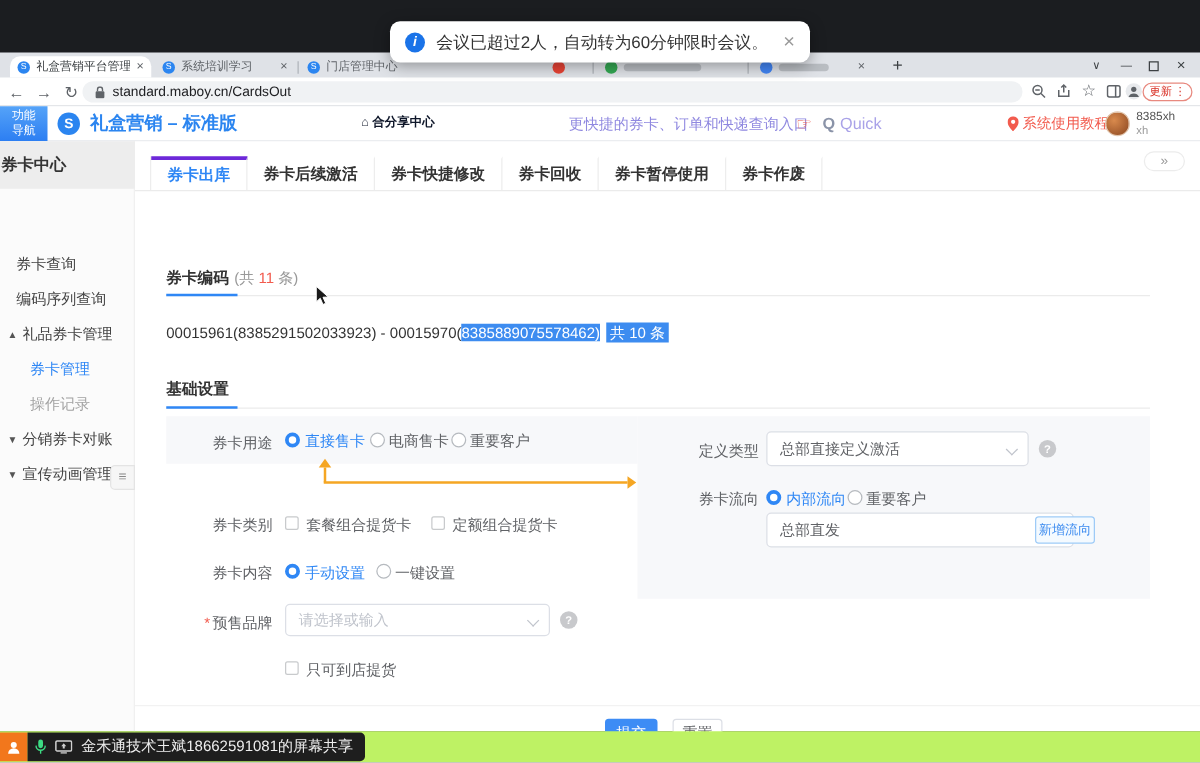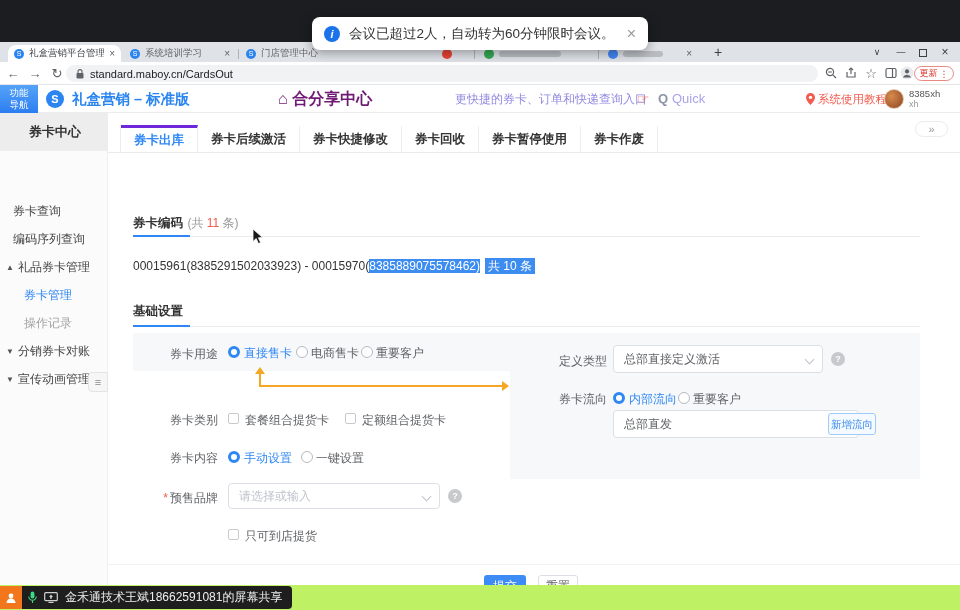--- a/index.html
+++ b/index.html
@@ -42,35 +42,35 @@
   .update-pill { position:absolute; left:914px; top:4px; width:40px; height:15px; border:1px solid #e8897f;
     border-radius:8px; color:#d93025; font-size:9px; display:flex; align-items:center; justify-content:center; gap:2px; background:#fff; }
 
   
   .appheader { position:absolute; left:0; top:43px; width:960px; height:28px; background:#fff; border-bottom:1px solid #ebedf0; }
   .fn-nav { position:absolute; left:0; top:0; width:38px; height:28px; background:linear-gradient(180deg,#55a3f8,#2c7ef2);
     color:#fff; font-size:9.5px; text-align:center; line-height:1.25; padding-top:2px; }
   .logo { position:absolute; left:46px; top:5px; width:18px; height:18px; border-radius:50%; background:#2b85f0;
     color:#fff; font-size:11px; font-weight:bold; text-align:center; line-height:18px; }
   .brand { position:absolute; left:72px; top:0; height:28px; line-height:28px; font-size:14.5px; font-weight:bold; color:#2b85f0; }
-  .share-center { position:absolute; left:278px; top:0; height:28px; line-height:28px; font-size:16px; font-weight:bold; color:#701a75; }
+  .share-center { position:absolute; left:289px; top:0; height:28px; line-height:28px; font-size:10px; font-weight:bold; color:#0f172a; }
   .tip { position:absolute; left:455px; top:0; height:28px; line-height:28px; font-size:12px; color:#9089e0; }
   .pointer { position:absolute; left:637px; top:0; height:28px; line-height:28px; font-size:14px; color:#e8564a; }
   .quick-q { position:absolute; left:658px; top:0; height:28px; line-height:28px; font-size:13px; font-weight:bold; color:#8a93a8; }
   .quick { position:absolute; left:672px; top:0; height:28px; line-height:28px; font-size:13px; color:#a9a2e8; }
   .tutorial { position:absolute; left:818px; top:0; height:28px; line-height:28px; font-size:11.5px; color:#f25b4e; }
   .hdr-avatar { position:absolute; left:884px; top:4px; width:20px; height:20px; border-radius:50%;
     background:radial-gradient(circle at 35% 35%, #d98a4d, #8a4620); border:1px solid #e2c6ae; }
   .uname { position:absolute; left:909px; top:3px; font-size:9.5px; color:#555; }
   .usub { position:absolute; left:909px; top:14px; font-size:9px; color:#999; }
 
   
   .sidebar { position:absolute; left:0; top:71px; width:108px; height:472px; background:#fbfbfb; border-right:1px solid #f0f0f0; }
   .sb-title { position:absolute; left:0; top:0; width:108px; height:38px; background:#ededed;
-    font-size:13px; font-weight:bold; color:#333; line-height:38px; padding-left:29px; }
+    font-size:13px; font-weight:bold; color:#333; line-height:38px; padding-left:1px; }
   .sb-item { position:absolute; font-size:12px; color:#444; white-space:nowrap; }
   .sb-arrow { font-size:8px; color:#555; margin-right:4px; vertical-align:1px; }
   .sb-active { color:#2f87f5; }
   .sb-dim { color:#a3a3a3; }
   .sb-collapse { position:absolute; left:88px; top:259px; width:20px; height:20px; background:#f6f6f6;
     border:1px solid #e4e4e4; border-radius:4px 0 0 4px; color:#888; font-size:11px; text-align:center; line-height:18px; }
 
   
   .main { position:absolute; left:108px; top:71px; width:852px; height:472px; background:#fff; }
   .mtabs { position:absolute; left:12px; top:12px; display:flex; border-left:1px solid #ededed; }

